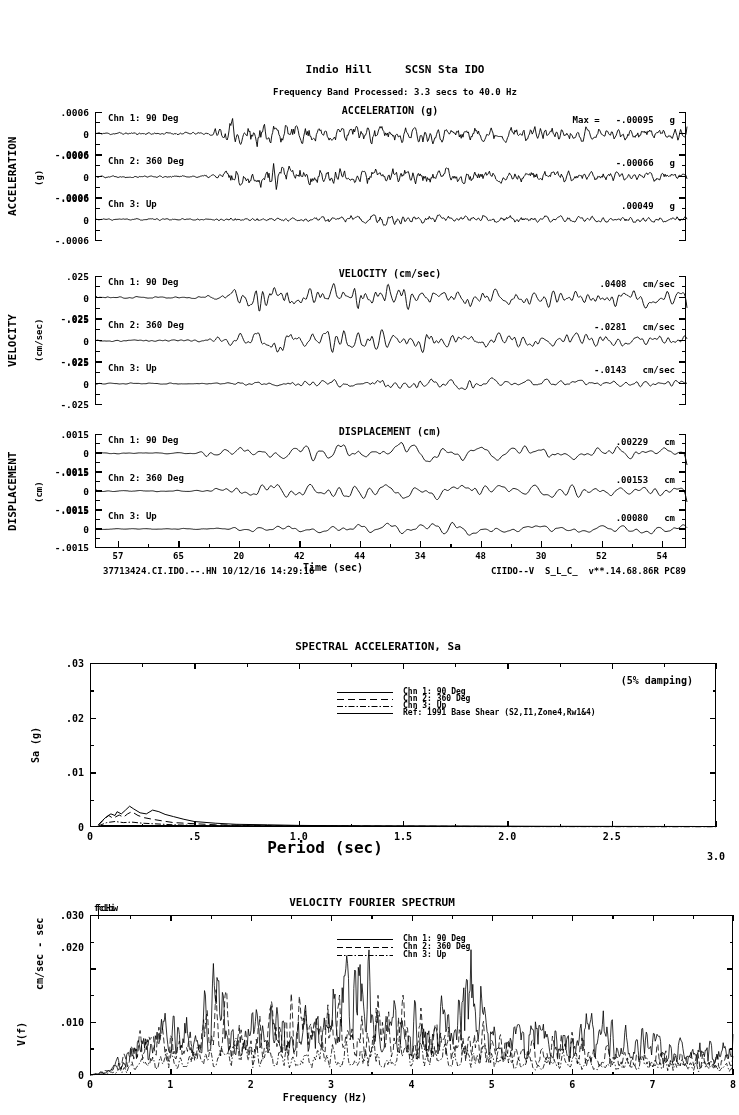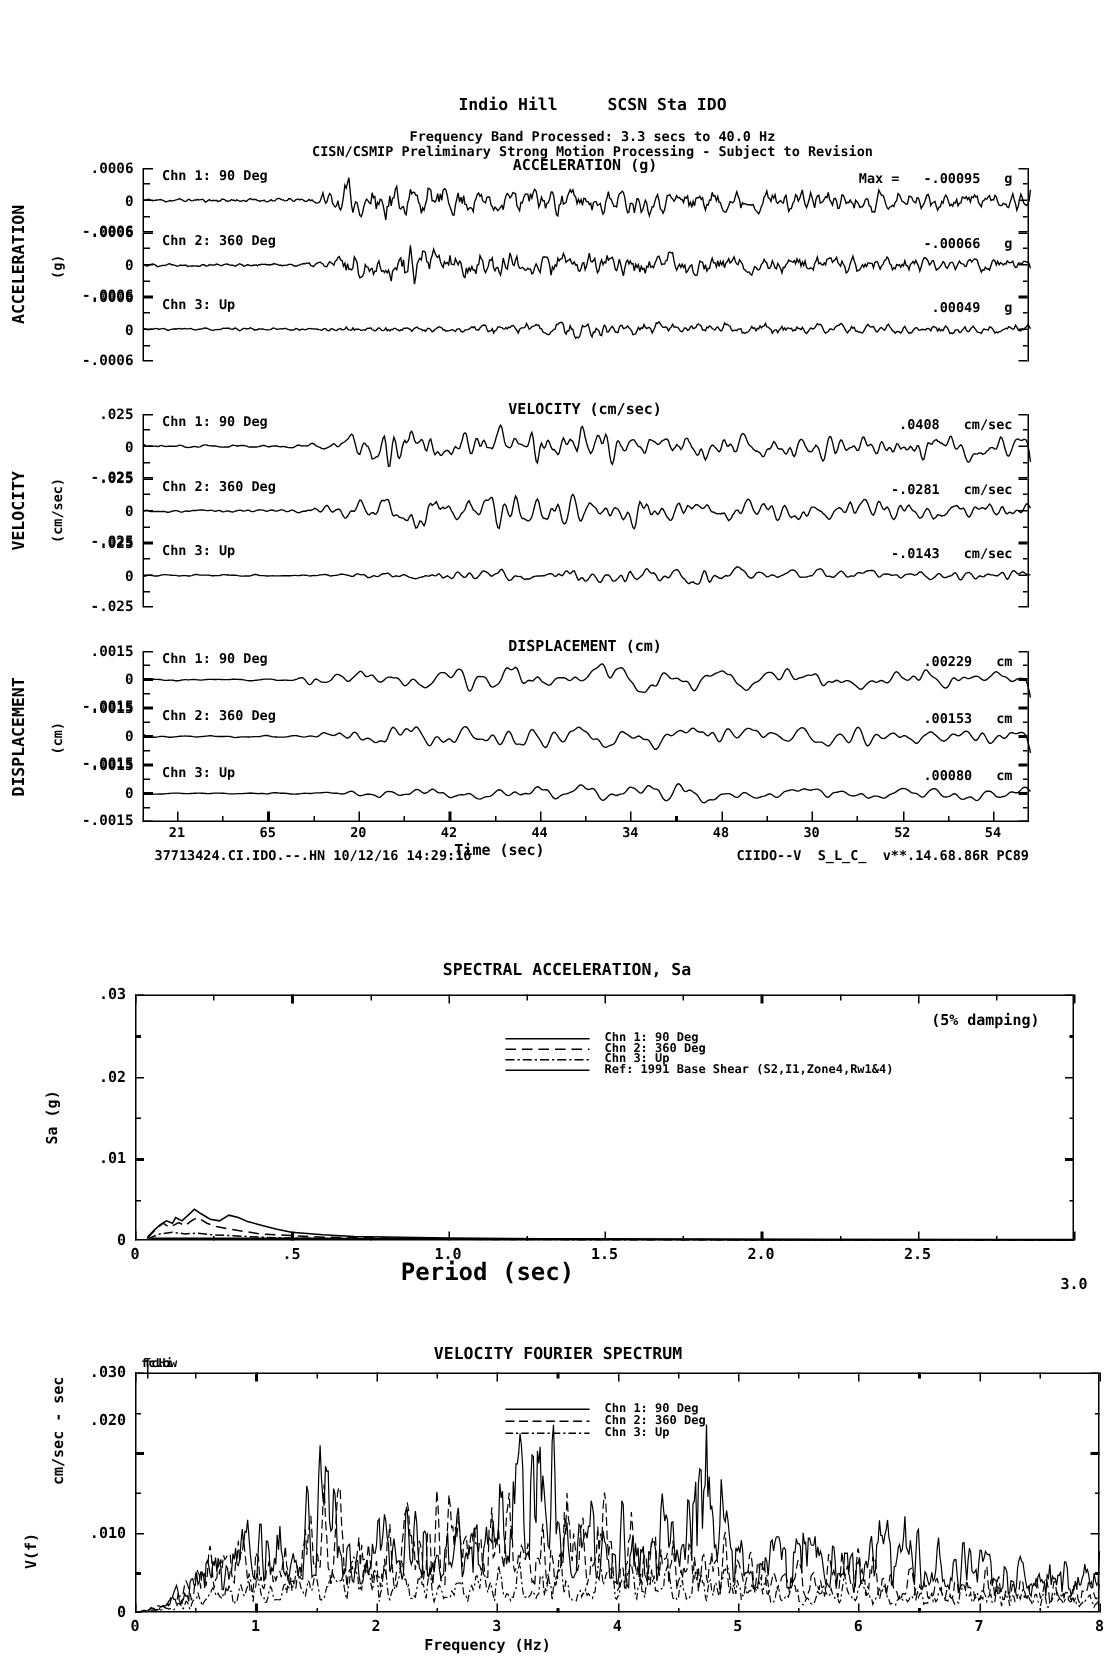--- a/index.html
+++ b/index.html
@@ -17,21 +17,20 @@
   .box{position:absolute;border:1.3px solid #000;box-sizing:border-box;}
   svg{position:absolute;left:0;top:0;overflow:visible;}
 </style>
 </head>
 <body>
 
 <div id="page">
 
   <div class="t hc" style="left:395px;top:63px;font-size:11px">Indio Hill     SCSN Sta IDO</div>
   <div class="t hc" style="left:395px;top:87px;font-size:9px">Frequency Band Processed: 3.3 secs to 40.0 Hz</div>
-  <div class="t hc" style="left:395px;top:97px;font-size:9px">CISN/CSMIP Preliminary Strong Motion Processing - Subject to Revision</div>
 
   <div class="t hc" style="left:390px;top:105px;font-size:10px">ACCELERATION (g)</div>
   <div class="t hc" style="left:390px;top:268px;font-size:10px">VELOCITY (cm/sec)</div>
   <div class="t hc" style="left:390px;top:426px;font-size:10px">DISPLACEMENT (cm)</div>
 
   <div class="vlab" style="left:6px;top:216px;font-size:11px">ACCELERATION</div>
   <div class="vlab" style="left:34px;top:186px;font-size:9px">(g)</div>
   <div class="vlab" style="left:6px;top:367px;font-size:11px">VELOCITY</div>
   <div class="vlab" style="left:34px;top:362px;font-size:9px">(cm/sec)</div>
   <div class="vlab" style="left:6px;top:531px;font-size:11px">DISPLACEMENT</div>
@@ -233,21 +232,21 @@
       <div style="position:absolute;left:566.96px;top:-7px;width:1.2px;height:7px;background:#000"></div>
       <div style="position:absolute;left:53.22px;top:-4px;width:1.2px;height:4px;background:#000"></div>
       <div style="position:absolute;left:113.66px;top:-4px;width:1.2px;height:4px;background:#000"></div>
       <div style="position:absolute;left:174.1px;top:-4px;width:1.2px;height:4px;background:#000"></div>
       <div style="position:absolute;left:234.54px;top:-4px;width:1.2px;height:4px;background:#000"></div>
       <div style="position:absolute;left:294.98px;top:-4px;width:1.2px;height:4px;background:#000"></div>
       <div style="position:absolute;left:355.41999999999996px;top:-4px;width:1.2px;height:4px;background:#000"></div>
       <div style="position:absolute;left:415.86px;top:-4px;width:1.2px;height:4px;background:#000"></div>
       <div style="position:absolute;left:476.29999999999995px;top:-4px;width:1.2px;height:4px;background:#000"></div>
       <div style="position:absolute;left:536.74px;top:-4px;width:1.2px;height:4px;background:#000"></div>
-      <div style="left: 23px; top: 3px; font-size: 9px; transform: translateX(-50%); position: absolute;" class="t">21</div>
+      <div style="left: 23px; top: 3px; font-size: 9px; transform: translateX(-50%); position: absolute;" class="t">57</div>
       <div style="left: 83.44px; top: 3px; font-size: 9px; transform: translateX(-50%); position: absolute;" class="t">65</div>
       <div style="left: 143.88px; top: 3px; font-size: 9px; transform: translateX(-50%); position: absolute;" class="t">20</div>
       <div style="left: 204.32px; top: 3px; font-size: 9px; transform: translateX(-50%); position: absolute;" class="t">42</div>
       <div style="left: 264.76px; top: 3px; font-size: 9px; transform: translateX(-50%); position: absolute;" class="t">44</div>
       <div style="left: 325.2px; top: 3px; font-size: 9px; transform: translateX(-50%); position: absolute;" class="t">34</div>
       <div style="left: 385.64px; top: 3px; font-size: 9px; transform: translateX(-50%); position: absolute;" class="t">48</div>
       <div style="left: 446.08px; top: 3px; font-size: 9px; transform: translateX(-50%); position: absolute;" class="t">30</div>
       <div style="left: 506.52px; top: 3px; font-size: 9px; transform: translateX(-50%); position: absolute;" class="t">52</div>
       <div style="left: 566.96px; top: 3px; font-size: 9px; transform: translateX(-50%); position: absolute;" class="t">54</div>
     </div>

